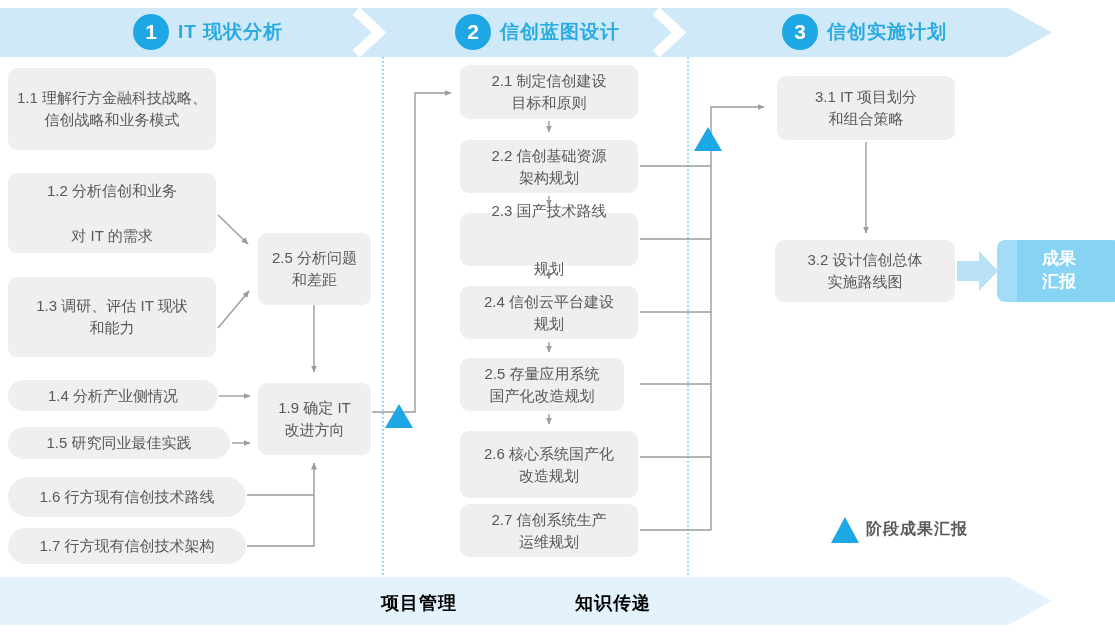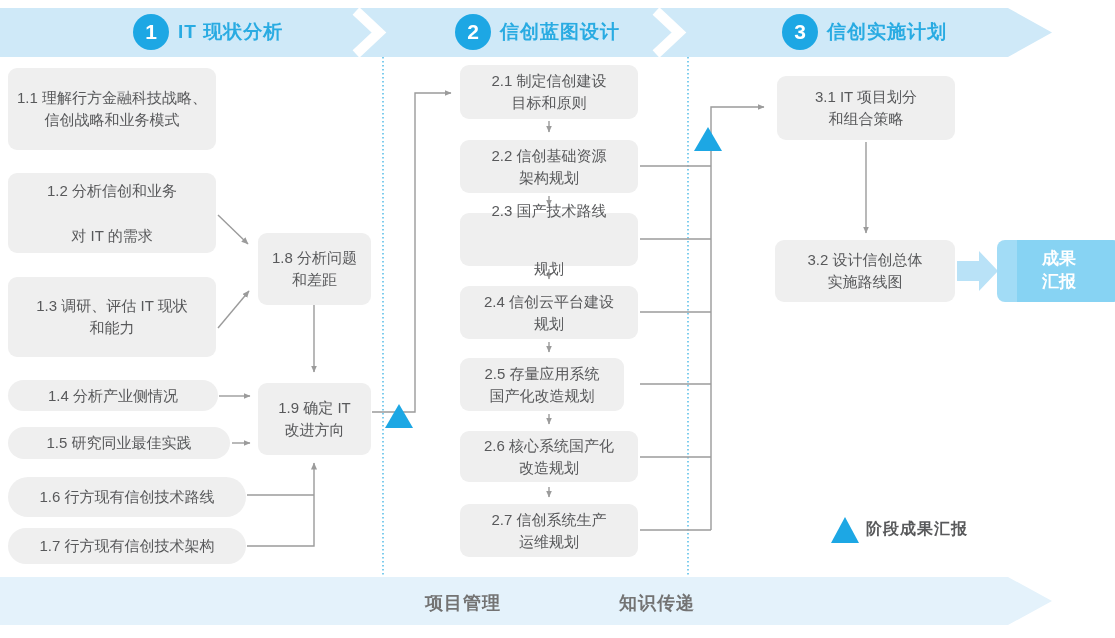--- a/index.html
+++ b/index.html
@@ -9,21 +9,21 @@
   .box{position:absolute;background:#efefef;border-radius:9px;color:#58595b;
        display:flex;flex-direction:column;justify-content:center;align-items:center;
        text-align:center;font-size:15px;line-height:1.45;}
   .pill{border-radius:999px;}
   .result-box{background:linear-gradient(90deg,#a2dcf6 0,#a2dcf6 20px,#87d3f3 20px);
        color:#fff;font-weight:bold;font-size:17px;line-height:1.35;border-radius:10px;}
   .phase-header{position:absolute;display:flex;align-items:center;gap:9px;}
   .badge{width:36px;height:36px;border-radius:50%;background:#1da7e4;color:#fff;
        font-weight:bold;font-size:21px;display:flex;align-items:center;justify-content:center;}
   .phase-title{color:#29abe2;font-weight:bold;font-size:19px;letter-spacing:1px;}
-  .footer-label{position:absolute;width:120px;text-align:right;color:#737373;
+  .footer-label{position:absolute;width:120px;text-align:left;color:#000000;
        font-weight:bold;font-size:18px;letter-spacing:1px;}
   .legend-label{position:absolute;color:#58595b;font-weight:bold;font-size:16px;letter-spacing:1px;}
 </style>
 </head>
 <body>
 
 <div id="stage">
 
   <svg id="connector-layer" width="1115" height="638" viewBox="0 0 1115 638">
     <defs>
@@ -104,21 +104,21 @@
   <div class="box pill" style="left:8px;top:427px;width:222px;height:32px;">
     <span>1.5 研究同业最佳实践</span>
   </div>
   <div class="box pill" style="left:8px;top:477px;width:238px;height:40px;">
     <span>1.6 行方现有信创技术路线</span>
   </div>
   <div class="box pill" style="left:8px;top:528px;width:238px;height:36px;">
     <span>1.7 行方现有信创技术架构</span>
   </div>
   <div class="box" style="left:258px;top:233px;width:113px;height:72px;">
-    <span>1.8 分析问题</span>
+    <span>2.5 分析问题</span>
     <span>和差距</span>
   </div>
   <div class="box" style="left:258px;top:383px;width:113px;height:72px;">
     <span>1.9 确定 IT</span>
     <span>改进方向</span>
   </div>
 
   <div class="box" style="left:460px;top:65px;width:178px;height:54px;">
     <span>2.1 制定信创建设</span>
     <span>目标和原则</span>
@@ -132,21 +132,21 @@
     <span>规划</span>
   </div>
   <div class="box" style="left:460px;top:286px;width:178px;height:53px;">
     <span>2.4 信创云平台建设</span>
     <span>规划</span>
   </div>
   <div class="box" style="left:460px;top:358px;width:164px;height:53px;">
     <span>2.5 存量应用系统</span>
     <span>国产化改造规划</span>
   </div>
-  <div class="box" style="left:460px;top:431px;width:178px;height:51px;align-items:center;">
+  <div class="box" style="left:460px;top:431px;width:178px;height:67px;align-items:center;">
     <span>2.6 核心系统国产化</span>
     <span>改造规划</span>
   </div>
   <div class="box" style="left:460px;top:504px;width:178px;height:53px;">
     <span>2.7 信创系统生产</span>
     <span>运维规划</span>
   </div>
 
   <div class="box" style="left:777px;top:76px;width:178px;height:64px;">
     <span>3.1 IT 项目划分</span>

